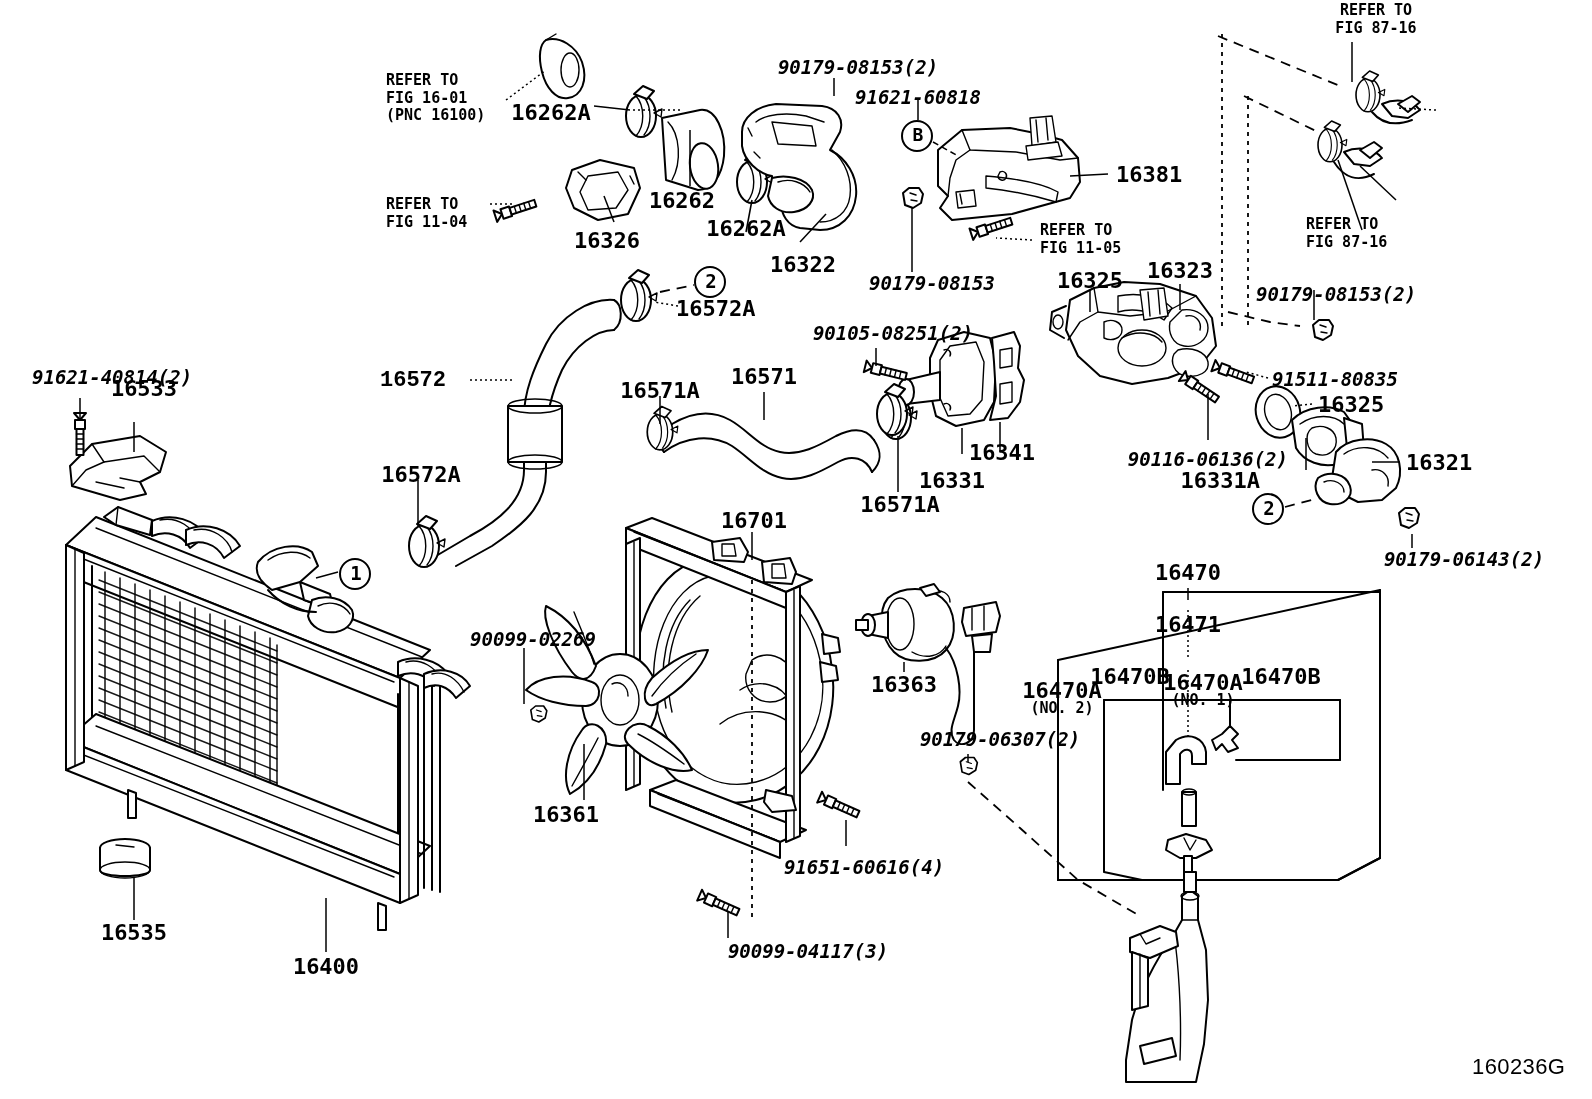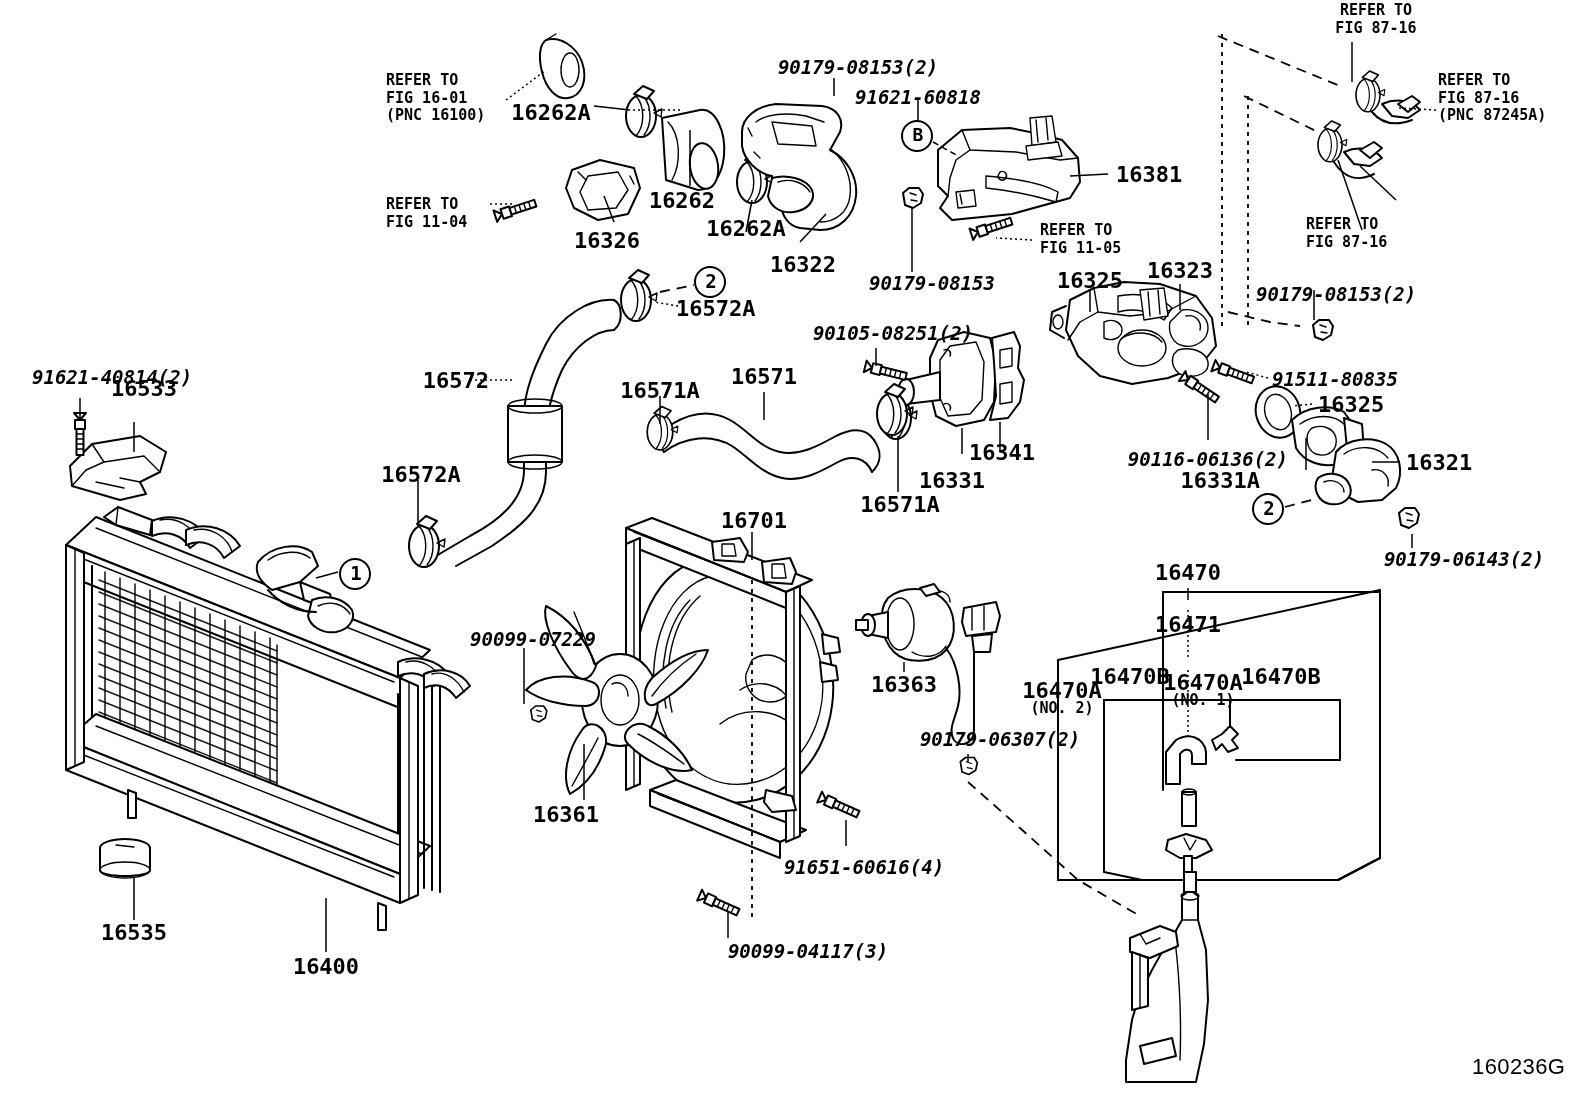--- a/index.html
+++ b/index.html
@@ -617,45 +617,42 @@
 <div class="lbl pnS" style="left:1272px;top:368px;">91511-80835</div>
 <div class="lbl pn" style="left:1318px;top:392px;">16325</div>
 <div class="lbl pnS rgt" style="left:1288px;top:448px;">90116-06136(2)</div>
 <div class="lbl pn rgt" style="left:1260px;top:468px;">16331A</div>
 <div class="lbl pn" style="left:1406px;top:450px;">16321</div>
 <div class="lbl pnS ctr" style="left:1420px;top:548px;margin-left:44px;">90179-06143(2)</div>
 
 <div class="lbl ref ctr" style="left:1376px;top:2px;text-align:center;"><span>REFER TO</span>
 <span>FIG 87-16</span></div>
 
-<div class="lbl ref" style="left:1438px;top:72px;"><span>REFER TO</span>
-<span>FIG 87-16</span>
-<span>(PNC 87245A)</span></div>
 
 
 <div class="lbl ref" style="left:1306px;top:216px;"><span>REFER TO</span>
 <span>FIG 87-16</span></div>
 
 <div class="lbl pn" style="left:676px;top:296px;">16572A</div>
-<div class="lbl pn rgt" style="left:489px;top:368px;">16572</div>
+<div class="lbl pn rgt" style="left:446px;top:368px;font-family:Liberation Mono, monospace;">16572</div>
 <div class="lbl pn ctr" style="left:421px;top:462px;">16572A</div>
 <div class="lbl pn ctr" style="left:660px;top:378px;">16571A</div>
 <div class="lbl pn ctr" style="left:764px;top:364px;">16571</div>
 <div class="lbl pn ctr" style="left:900px;top:492px;">16571A</div>
 <div class="lbl pnS ctr" style="left:893px;top:322px;">90105-08251(2)</div>
 <div class="lbl pn ctr" style="left:952px;top:468px;">16331</div>
 <div class="lbl pn ctr" style="left:1002px;top:440px;">16341</div>
 
 <div class="lbl pnS" style="left:32px;top:366px;">91621-40814(2)</div>
 <div class="lbl pn ctr" style="left:144px;top:376px;">16533</div>
 <div class="lbl pn ctr" style="left:134px;top:920px;">16535</div>
 <div class="lbl pn ctr" style="left:326px;top:954px;">16400</div>
 
 <div class="lbl pn ctr" style="left:754px;top:508px;">16701</div>
-<div class="lbl pnS ctr" style="left:533px;top:628px;">90099-07229</div>
+<div class="lbl pnS ctr" style="left:533px;top:628px;">90099-02269</div>
 <div class="lbl pn ctr" style="left:566px;top:802px;text-align:right;">16361</div>
 <div class="lbl pn ctr" style="left:904px;top:672px;">16363</div>
 <div class="lbl pnS ctr" style="left:864px;top:856px;">91651-60616(4)</div>
 <div class="lbl pnS ctr" style="left:808px;top:940px;">90099-04117(3)</div>
 <div class="lbl pnS ctr" style="left:1000px;top:728px;">90179-06307(2)</div>
 
 <div class="lbl pn ctr" style="left:1188px;top:560px;">16470</div>
 <div class="lbl pn ctr" style="left:1188px;top:612px;">16471</div>
 <div class="lbl pn ctr" style="left:1062px;top:678px;">16470A</div>
 <div class="lbl sub ctr" style="left:1062px;top:700px;">(NO. 2)</div>

